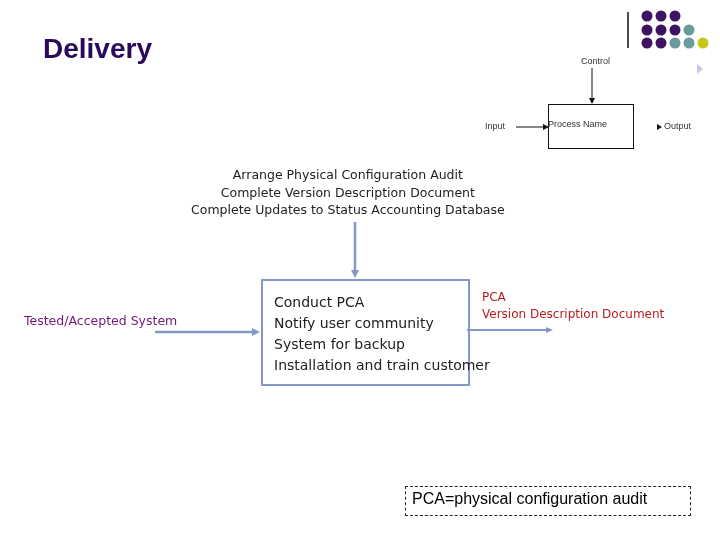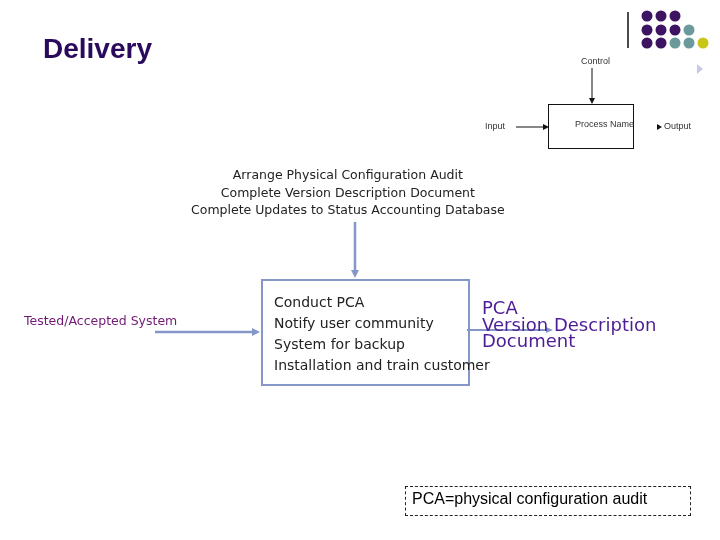--- a/index.html
+++ b/index.html
@@ -1,26 +1,26 @@
 <!DOCTYPE html>
 <html><head>
 <meta charset="utf-8">
 <style>
   html, body { margin: 0; padding: 0; background: #ffffff; }
   body { width: 720px; height: 540px; position: relative; overflow: hidden; font-family: "DejaVu Sans", sans-serif; }
   .abs { position: absolute; }
   .title { left: 43px; top: 33px; font-family: "Liberation Sans", sans-serif; font-weight: bold; font-size: 28px; color: #2a0a5c; }
   .small-lbl { font-family: Liberation Sans, sans-serif; font-size: 9px; color: #333; }
   .proc-box { left: 548px; top: 104px; width: 84px; height: 43px; border: 1.5px solid #111; }
-  .proc-text { left: 548px; top: 119px; width: 86px; text-align: right; }
+  .proc-text { left: 548px; top: 119px; width: 86px; text-align: left; }
   .inputs-list { left: 191px; top: 166px; font-size: 12.5px; line-height: 17.5px; color: #222; text-align: center; }
   .sys-label { left: 4px; top: 313px; font-size: 12.5px; color: #701a75; margin-left: 20px; }
   .main-box { left: 261px; top: 279px; width: 205px; height: 103px; border: 2px solid #8497c7; }
   .main-list { left: 274px; top: 292px; font-size: 14px; line-height: 21px; color: #222; }
-  .outputs-list { left: 482px; top: 289px; font-size: 18px; line-height: 16.5px; color: #4c1d95; margin-top: 11px; }
+  .outputs-list { left: 482px; top: 289px; font-size: 12px; line-height: 16.5px; color: #b91c1c; }
   .note-box { left: 405px; top: 486px; width: 284px; height: 28px; border: 1px dashed #222; }
   .note-text { left: 412px; top: 490px; font-family: "Liberation Sans", sans-serif; font-size: 16px; color: #000000; }
   .page-num { left: 690px; top: 508px; font-family: Liberation Sans, sans-serif; font-size: 16px; color: #333; margin-left: 30px; }
 </style>
 </head>
 <body>
 
 <svg class="abs" style="left:0;top:0" width="720" height="540">
   <line x1="628" y1="12" x2="628" y2="48" stroke="#111" stroke-width="1.5"></line>
   <g>

